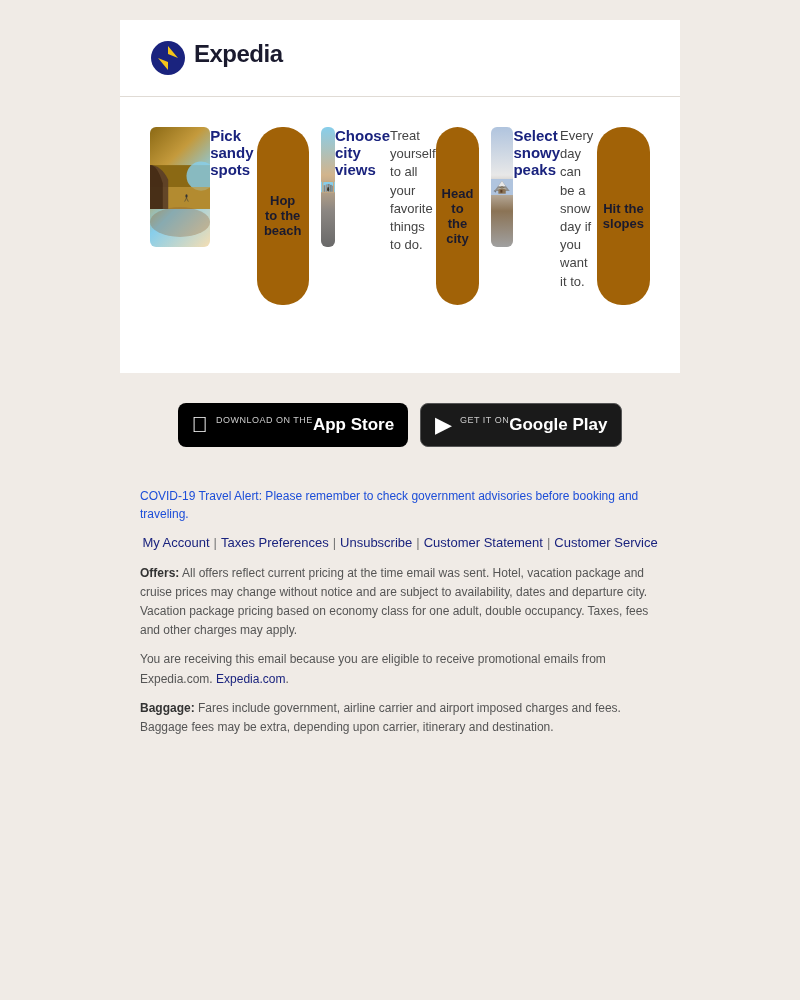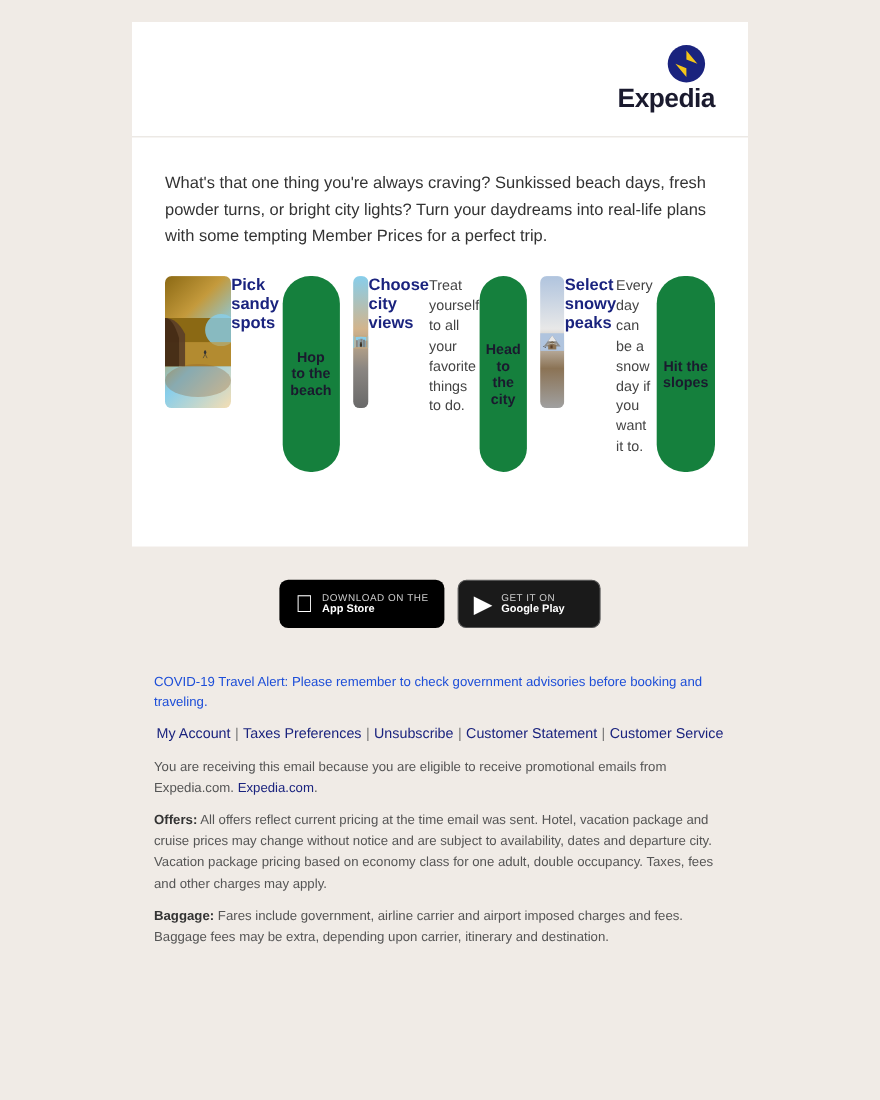--- a/index.html
+++ b/index.html
@@ -16,22 +16,21 @@
     }
     .header {
       background: #fff;
       max-width: 560px;
       margin: 0 auto;
       padding: 20px 30px 20px 30px;
       border-bottom: 1px solid #e0dbd5;
     }
     .logo-area {
       display: flex;
-      align-items: flex-end;
-      flex-direction: column;
+      align-items: flex-start;
     }
     .logo-icon {
       width: 36px;
       height: 36px;
       margin-right: 8px;
     }
     .logo-text {
       font-size: 24px;
       font-weight: bold;
       color: #1a1a2e;
@@ -82,21 +81,21 @@
     .card-desc {
       font-size: 13px;
       color: #444;
       line-height: 1.4;
       margin-bottom: 14px;
       flex-grow: 1;
     }
     .card-btn {
       display: block;
       text-align: center;
-      background: #15803d;
+      background: #a16207;
       color: #1a1a2e;
       font-weight: bold;
       font-size: 13px;
       padding: 10px 6px;
       border-radius: 25px;
       border: none;
       cursor: pointer;
       text-decoration: none;
     }
     
@@ -155,31 +154,31 @@
       align-items: center;
       gap: 8px;
       cursor: pointer;
       min-width: 130px;
     }
     .store-btn-icon {
       font-size: 22px;
     }
     .store-btn-text {
       display: flex;
-      flex-direction: column;
+      flex-direction: row;
       text-align: left;
     }
     .store-btn-sub {
       font-size: 9px;
       color: #ccc;
       text-transform: uppercase;
       letter-spacing: 0.5px;
     }
     .store-btn-name {
-      font-size: 10px;
+      font-size: 17px;
       font-weight: bold;
       color: #fff;
     }
     .google-btn {
       background: #1a1a1a;
       border: 1px solid #555;
     }
     .footer {
       background: #f0ebe6;
       max-width: 560px;
@@ -233,21 +232,20 @@
     <div class="logo-area">
       <svg class="logo-icon" viewBox="0 0 36 36" xmlns="http://www.w3.org/2000/svg">
         <circle cx="18" cy="18" r="17" fill="#1a237e"></circle>
         <path d="M18 6 L28 18 L18 14 L18 30 L8 18 L18 22 Z" fill="#f5c518"></path>
       </svg>
       <span class="logo-text">Expedia</span>
     </div>
   </div>
 
   <div class="main-content">
-    <p class="intro-text">What's that one thing you're always craving? Sunkissed beach days, fresh powder turns, or bright city lights? Turn your daydreams into real-life plans with some tempting Member Prices for a perfect trip.</p>
 
     <div class="cards-grid">
 
       <div class="card">
         <div class="card-image">
           <div class="img-beach">
             <svg width="100%" height="100%" viewBox="0 0 165 120" xmlns="http://www.w3.org/2000/svg">
               <rect width="165" height="120" fill="#8B6914"></rect>
               <ellipse cx="140" cy="30" rx="40" ry="40" fill="#87CEEB" opacity="0.8"></ellipse>
               <rect x="0" y="60" width="165" height="60" fill="#c49a3c" opacity="0.7"></rect>
@@ -346,26 +344,26 @@
       <span class="footer-sep">|</span>
       <a href="#">Unsubscribe</a>
       <span class="footer-sep">|</span>
       <a href="#">Customer Statement</a>
       <span class="footer-sep">|</span>
       <a href="#">Customer Service</a>
     </div>
 
     <div class="footer-body">
       <p>
+        <span class="label">Offers:</span>
+        <span>All offers reflect current pricing at the time email was sent. Hotel, vacation package and cruise prices may change without notice and are subject to availability, dates and departure city. Vacation package pricing based on economy class for one adult, double occupancy. Taxes, fees and other charges may apply.</span>
+      </p>
+      <p>
         <span>You are receiving this email because you are eligible to receive promotional emails from Expedia.com.</span>
         <a href="#" class="footer-link">Expedia.com</a>.
-      </p>
-      <p>
-        <span class="label">Offers:</span>
-        <span>All offers reflect current pricing at the time email was sent. Hotel, vacation package and cruise prices may change without notice and are subject to availability, dates and departure city. Vacation package pricing based on economy class for one adult, double occupancy. Taxes, fees and other charges may apply.</span>
       </p>
       <p>
         <span class="label">Baggage:</span>
         <span>Fares include government, airline carrier and airport imposed charges and fees. Baggage fees may be extra, depending upon carrier, itinerary and destination.</span>
       </p>
 
     </div>
   </div>
 
 </div>

